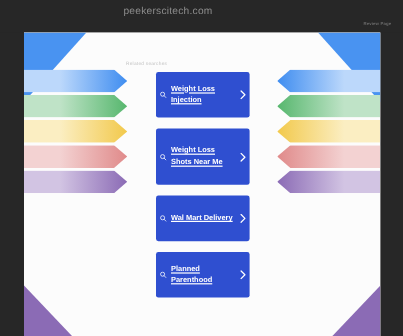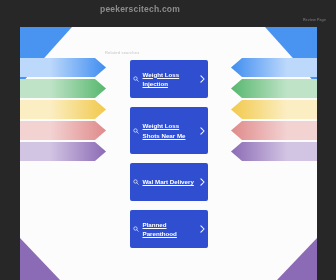--- a/index.html
+++ b/index.html
@@ -12,21 +12,21 @@
   #screen{position:relative;width:336px;height:280px;overflow:hidden;background:#272727;}
 
   
   .chrome-top{
     position:absolute;left:0;top:0;width:336px;height:27px;
     background:#272727;
   }
   .site-title{
     position:absolute;left:0;top:4px;width:280px;
     text-align:center;
-    font-size:8.5px;font-weight:700;letter-spacing:.2px;
+    font-size:8.5px;font-weight:400;letter-spacing:.2px;
     color:#8d8d8d;
     white-space:nowrap;
   }
   .review-link{
     position:absolute;right:10px;top:18px;
     font-size:3.6px;font-weight:600;letter-spacing:.1px;
     color:#6a6a6a;white-space:nowrap;
   }
 
   

